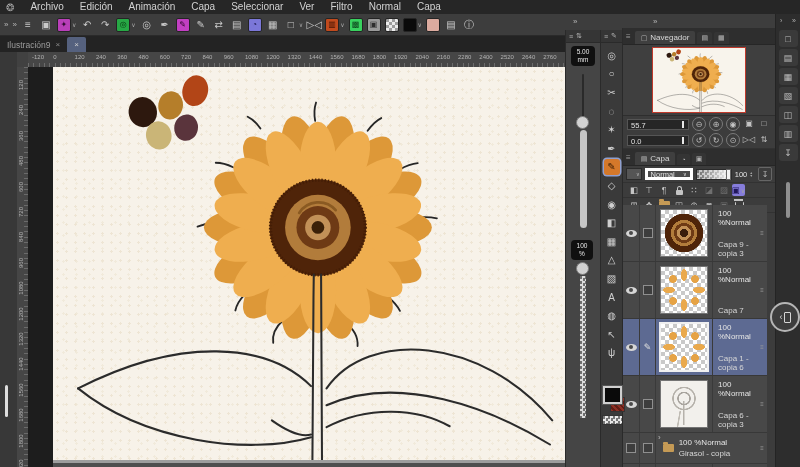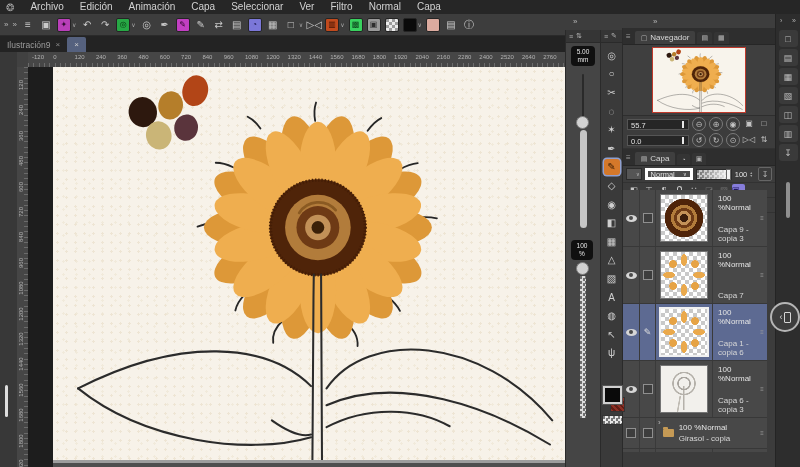--- a/index.html
+++ b/index.html
@@ -90,21 +90,21 @@
   .mi.dim{color:#6f6f6f}
   .mi.tile-purple{background:#867ddb;border-radius:2px;color:#21175e;width:13px;min-width:13px}
   
   .pic-lock{width:7px;height:5px;background:#c4c4c4;border-radius:1px;position:relative;margin-top:4px}
   .pic-lock::before{content:'';position:absolute;top:-4px;left:1px;width:5px;height:4px;border:1.4px solid #c4c4c4;border-bottom:none;border-radius:3px 3px 0 0;box-sizing:border-box}
   .pic-trash{width:7px;height:8px;border:1px solid #c4c4c4;border-top:none;border-radius:1px 1px 2px 2px;position:relative;margin-top:2px}
   .pic-trash::before{content:'';position:absolute;top:-2.5px;left:-2px;width:9px;height:1.5px;background:#c4c4c4}
   .pic-folder{width:11px;height:8px;background:#c59a55;border-radius:1px;position:relative}
   .pic-folder::before{content:'';position:absolute;top:-2px;left:0;width:5px;height:2px;background:#c59a55;border-radius:1px 1px 0 0}
   
-  #layer-list{position:absolute;left:0;top:162px;width:144px;height:262px;background:#701a75;overflow:hidden}
+  #layer-list{position:absolute;left:0;top:177px;width:144px;height:262px;background:#701a75;overflow:hidden}
   .lrow{display:flex;align-items:stretch;height:56px;border-bottom:1px solid #383838;background:#484848}
   .lrow.selected{background:var(--sel-layer)}
   .lcell{display:flex;align-items:center;justify-content:center;border-right:1px solid #3a3a3a}
   .c-eye{width:16px}.c-cb{width:15px}
   .eye{display:inline-block;width:11px;height:7px;background:#d6d6d6;border-radius:50%;position:relative}
   .eye::after{content:'';position:absolute;left:3.5px;top:1.5px;width:4px;height:4px;background:#4a4a4a;border-radius:50%}
   .cb{width:8px;height:8px;border:1px solid #8f8f8f;background:rgba(0,0,0,.15)}
   .pencil{font-size:9px;color:#e0e0e0}
   .thumb-wrap{width:56px;display:flex;align-items:center;justify-content:center}
   .thumb{width:46px;height:46px;background:repeating-conic-gradient(#c9c9c9 0 25%,#fff 0 50%) 0 0/8px 8px;border:1px solid #747474;position:relative;overflow:hidden}

